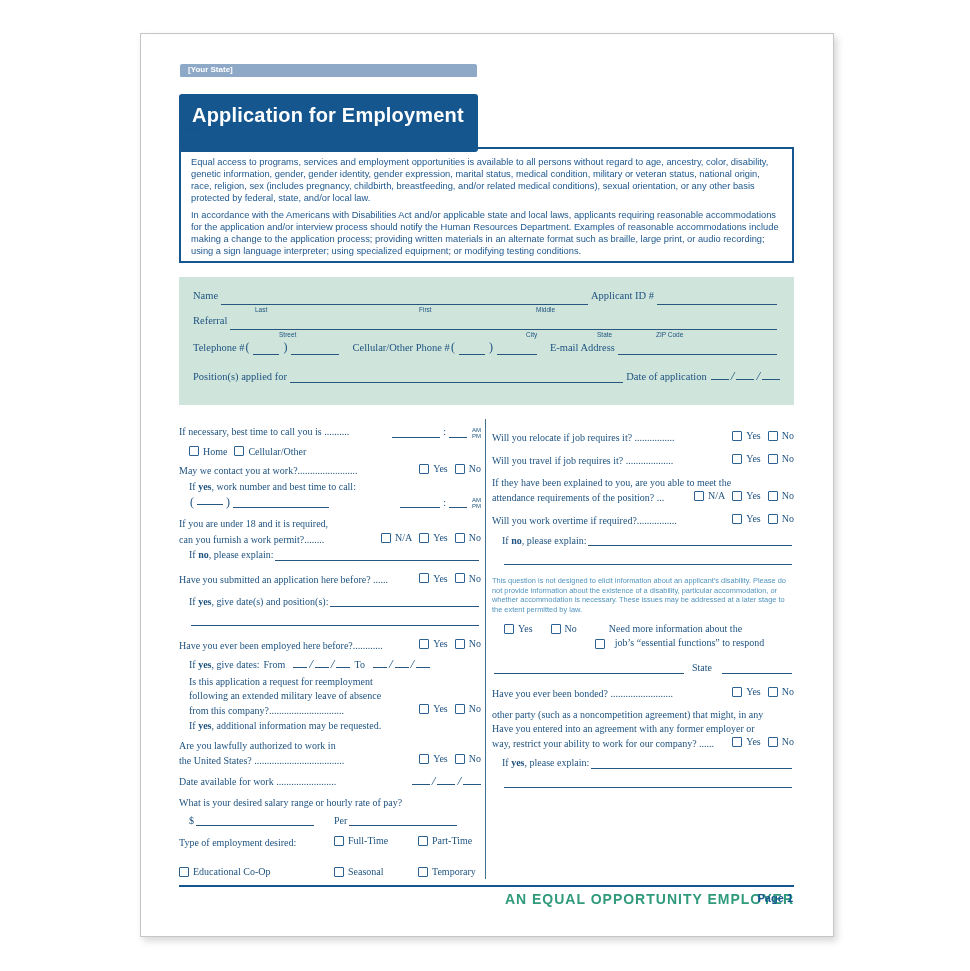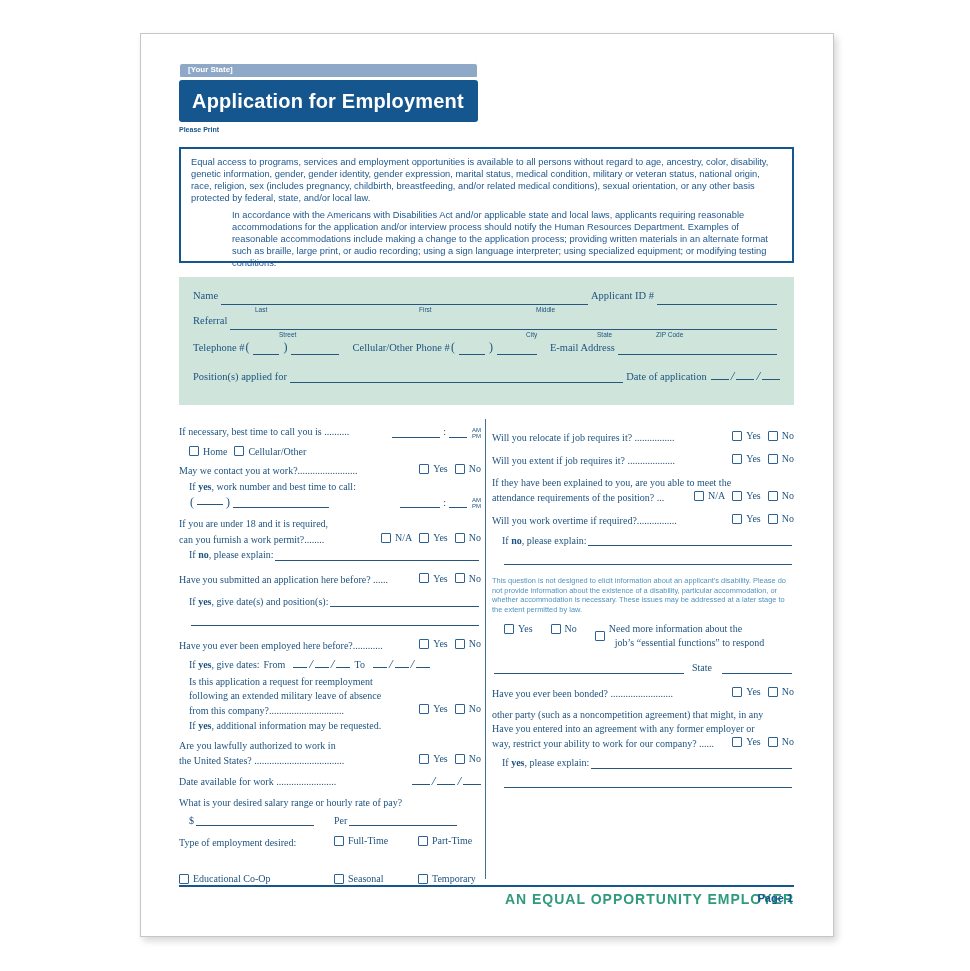--- a/index.html
+++ b/index.html
@@ -14,42 +14,42 @@
     box-shadow:3px 4px 7px rgba(0,0,0,0.16);
   }
   
   .state-tab {
     position:absolute; left:38px; top:29px; width:299px; height:15px;
     background:#8ea8c8; border:1px solid #ffffff; border-radius:3px 3px 2px 2px;
     color:#ffffff; font-family:"Liberation Sans", sans-serif; font-weight:bold;
     font-size:8px; line-height:12px; padding-left:8px;
   }
   .title-bar {
-    position:absolute; left:38px; top:46px; width:299px; height:42px;
+    position:absolute; left:38px; top:60px; width:299px; height:58px;
     background:#15568e; border-radius:3px;
   }
   .title-bar h1 {
     margin:0; color:#ffffff; font-family:"Liberation Sans", sans-serif;
     font-weight:bold; font-size:20px; line-height:42px; padding-left:13px;
     letter-spacing:0.2px;
   }
   .please-print {
     position:absolute; left:38px; top:92px;
     font-family:"Liberation Sans", sans-serif; font-weight:bold;
     font-size:7px; color:#15568e;
   }
   
   .notice-box {
     position:absolute; left:38px; top:113px; width:615px; height:116px;
     border:2px solid #15568e; padding:7px 10px 6px;
     font-family:"Liberation Sans", sans-serif; font-size:9.3px;
     line-height:12px; color:#20598f;
   }
   .notice-box p { margin:0 0 5px 0; }
-  .notice-box p:last-child { margin-bottom:0;margin-left:41px; }
+  .notice-box p:last-child { margin-bottom:0; }
   
   .green-panel {
     position:absolute; left:38px; top:243px; width:615px; height:128px;
     background:#cfe5dc; padding:13px 14px 0; font-size:10.5px; color:#1e527f;
   }
   .g-row { display:flex; align-items:baseline; height:16px; white-space:nowrap; }
   .g-subs { position:relative; height:9px; font-family:"Liberation Sans", sans-serif; font-size:6.5px; color:#1e527f; }
   .g-subs span { position:absolute; top:0; }
   .gline { border-bottom:1px solid #27567f; height:10px; align-self:flex-end; margin:0 3px 1px; }
   .flex1 { flex:1 1 auto; }
@@ -86,21 +86,21 @@
   .dseg { display:inline-block; width:18px; border-bottom:1px solid #27567f; height:10px; }
   .slash { font-style:italic; font-size:13px; margin:0 2px; }
   .fromto { margin:0 4px; }
   .fine {
     font-family:"Liberation Sans", sans-serif; font-size:7.4px; line-height:9.6px;
     color:#4f93be; white-space:normal;
   }
   .needmore { display:inline-block; vertical-align:top; }
   .needmore span { display:block; }
   .needmore span:last-child { margin-left:6px; }
-  .emp-grid { display:grid; grid-template-columns:155px 84px auto; row-gap:23px; align-items:baseline; }
+  .emp-grid { display:grid; grid-template-columns:155px 84px auto; row-gap:16px; align-items:baseline; }
   
   .mb1{margin-bottom:1px;} .mb2{margin-bottom:2px;} .mb3{margin-bottom:3px;}
   .mb4{margin-bottom:4px;} .mb6{margin-bottom:6px;}
   .mb7{margin-bottom:7px;} .mb8{margin-bottom:8px;} .mb10{margin-bottom:10px;}
   .mb12{margin-bottom:12px;}
   .mr8{margin-right:8px;} .ml18{margin-left:18px;}
   
   .footer-rule { position:absolute; left:38px; top:851px; width:615px; height:2px; background:#15568e; }
   .footer-eoe {
     position:absolute; left:38px; top:857px; width:615px; text-align:right;
@@ -425,21 +425,21 @@
               <span>Yes</span>
             </span>
           <span class="opt">
               <span class="cb"></span>
               <span>No</span>
             </span>
         </span>
       </div>
 
       <div class="q mb8">
-        <span>Will you extent if job requires it? ...................</span>
+        <span>Will you travel if job requires it? ...................</span>
         <span class="optg mla">
           <span class="opt">
               <span class="cb"></span>
               <span>Yes</span>
             </span>
           <span class="opt">
               <span class="cb"></span>
               <span>No</span>
             </span>
         </span>
@@ -494,21 +494,21 @@
 
       <div class="q mb12" style="align-items:flex-start">
         <span class="opt" style="margin-left:12px">
             <span class="cb"></span>
             <span>Yes</span>
           </span>
         <span class="opt" style="margin-left:18px">
             <span class="cb"></span>
             <span>No</span>
           </span>
-        <span class="opt" style="margin-left:18px; align-items:center">
+        <span class="opt" style="margin-left:18px; align-items:flex-end">
           <span class="cb"></span>
           <span class="needmore">
             <span>Need more information about the</span>
             <span>job’s “essential functions” to respond</span>
           </span>
         </span>
       </div>
 
 
       <div class="q mb10">

